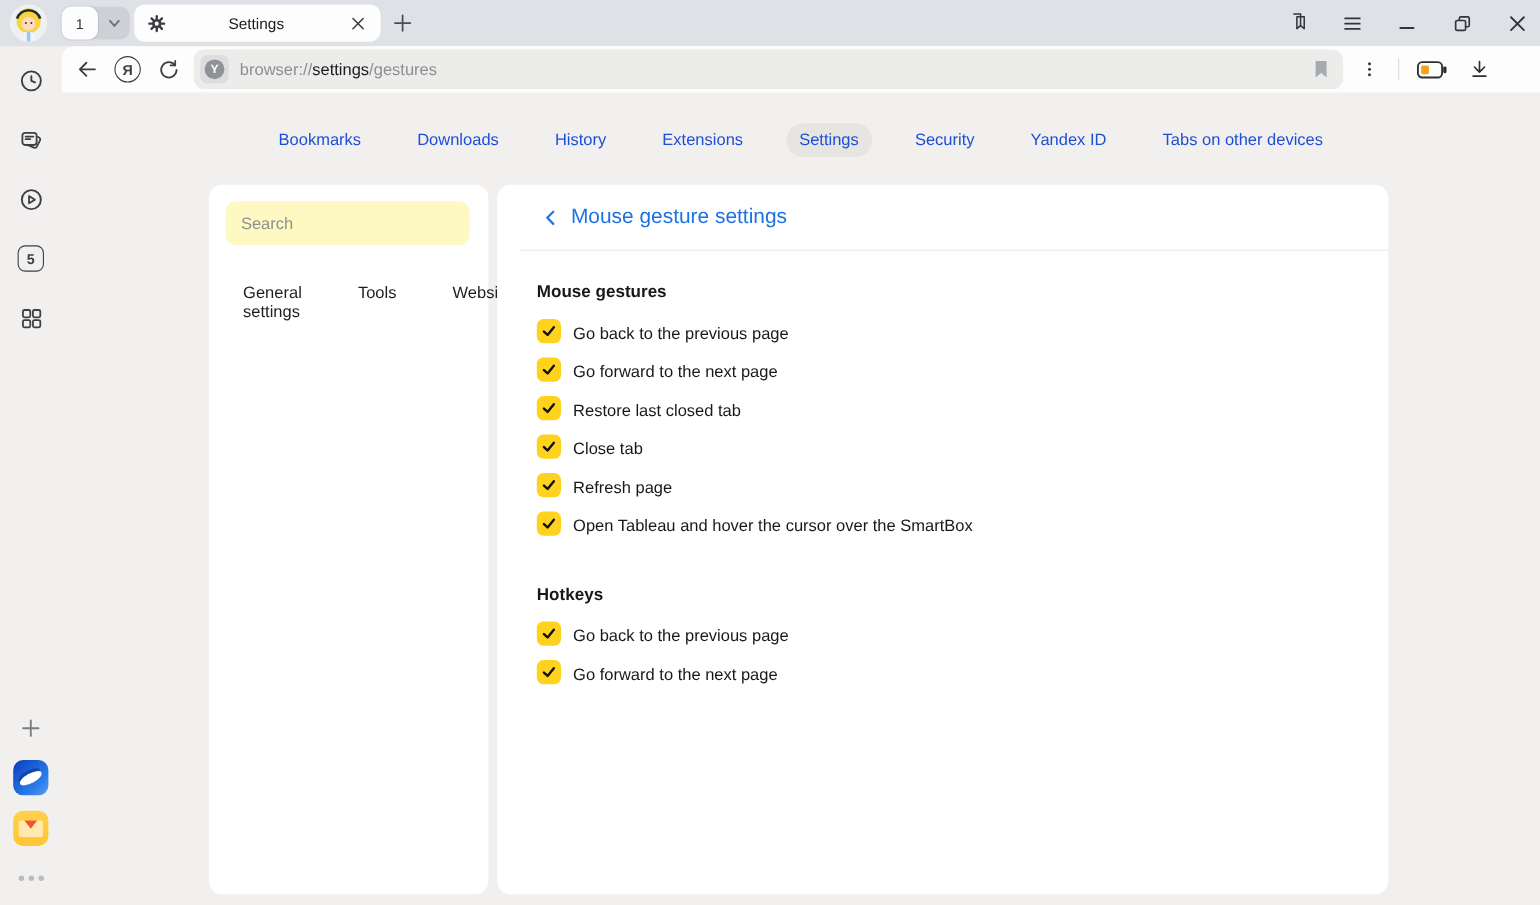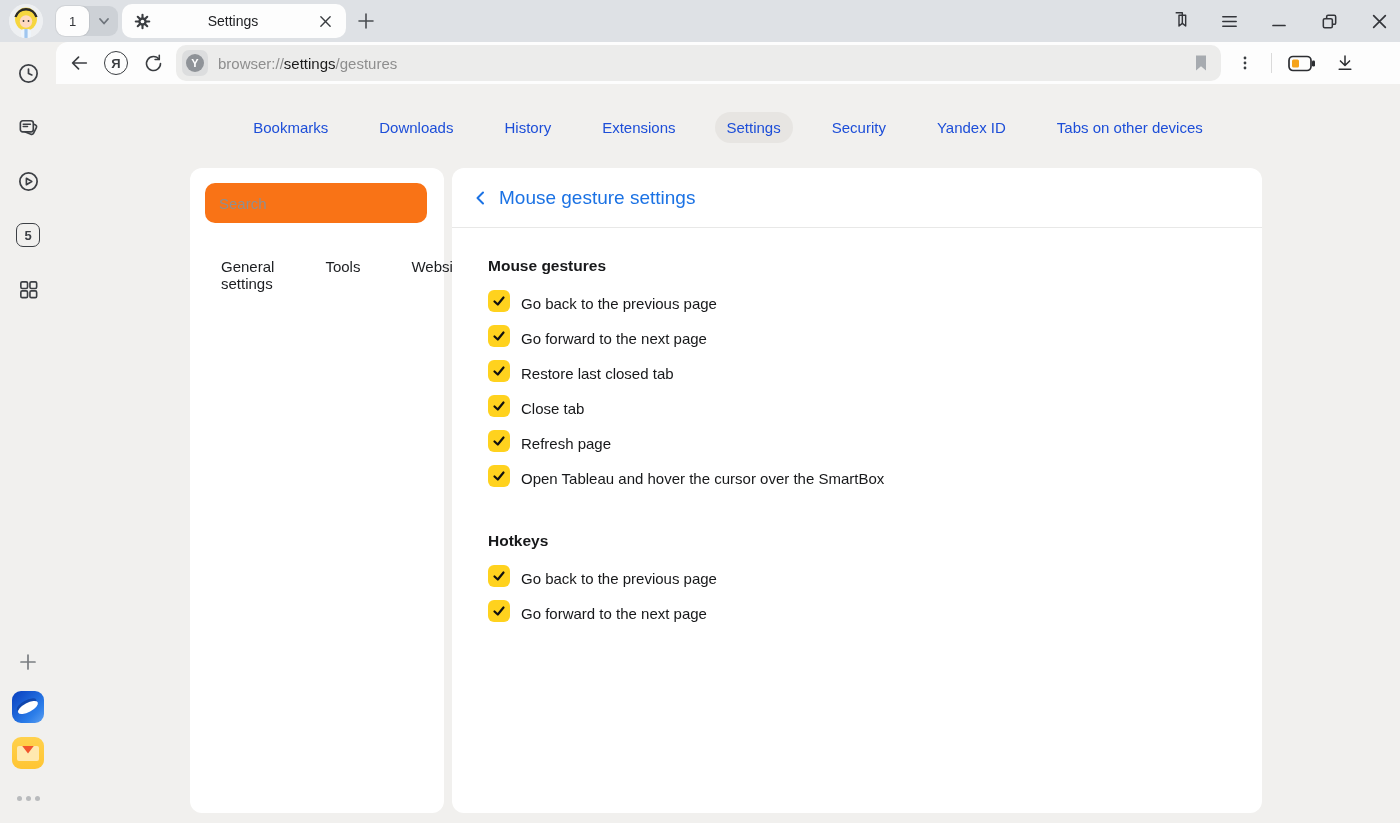--- a/index.html
+++ b/index.html
@@ -103,33 +103,33 @@
     gap:27px; align-items:center;
   }
   .navtab { font-size:15px; color:#1d4ed8; padding:7px 12px; border-radius:16px; cursor:pointer; white-space:nowrap;text-align:right; }
   .navtab.active { background:#e7e5e2; }
 
   .side-card {
     position:absolute; left:134px; top:84px; width:254px; height:645px;
     background:#fff; border-radius:12px; padding:15px;
   }
   .search-input {
-    width:222px; height:40px; background:#f97316; border:none; border-radius:10px;
+    width:222px; height:40px; background:#fef9c3; border:none; border-radius:10px;
     padding:0 14px; font-size:15px; color:#1c1c1c; outline:none;
     font-family:"Liberation Sans", sans-serif;
   }
   .search-input::placeholder { color:#8f8f8f; }
   .side-menu { margin-top:26px; display:flex; flex-direction:row;gap:19px; }
   .side-item { font-size:15px; color:#1c1e21; padding:8.5px 16px; cursor:pointer; border-radius:8px; }
 
   .main-card {
     position:absolute; left:396px; top:84px; width:810px; height:645px;
     background:#fff; border-radius:12px;
   }
-  .main-header { height:60px; display:flex; align-items:center; padding-left:17px; border-bottom:1px solid #e8e8e7; }
+  .main-header { height:60px; display:flex; align-items:center; padding-left:17px; border-bottom:1px solid #e8e8e7;margin-left:20px; }
   .back-chevron { width:24px; height:24px; color:#1b72e4; }
   .main-title { font-size:19px; color:#1b72e4; margin-left:6px; cursor:default; }
   .main-body { padding:29px 36px 0 36px; }
   .section-heading { font-size:15.5px; font-weight:bold; color:#17181a; margin-bottom:15px; }
   .section-gap { margin-top:45px; }
   .check-row { display:flex; align-items:flex-end; margin-bottom:13px; height:22px; cursor:pointer; }
   .checkbox {
     width:22px; height:22px; border-radius:6px; background:#ffd21e;
     display:flex; align-items:center; justify-content:center; flex:none;
   }

